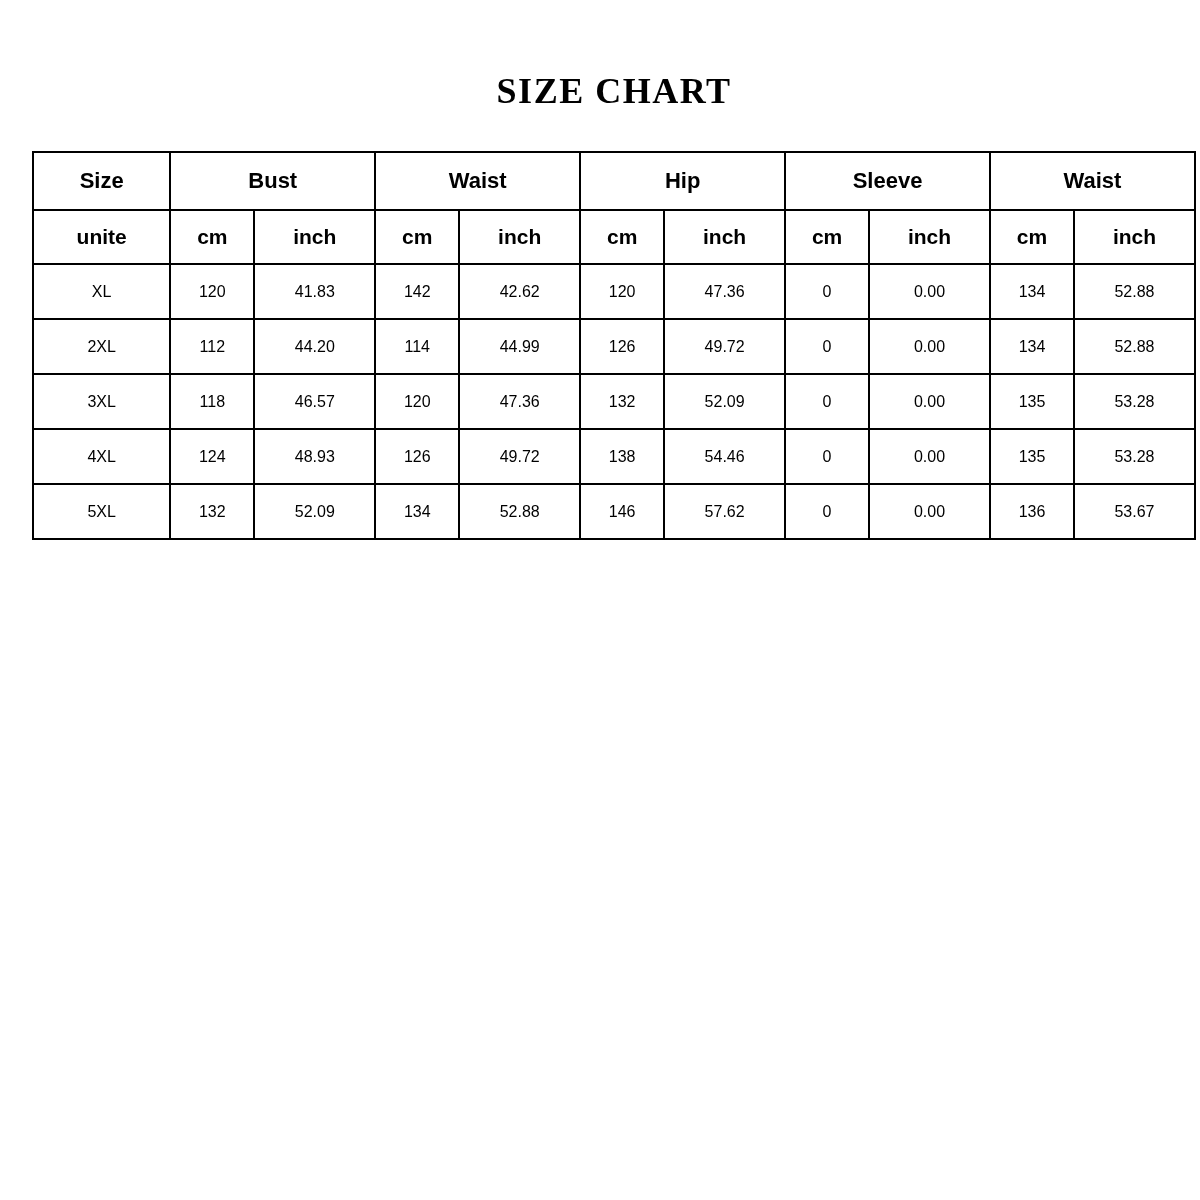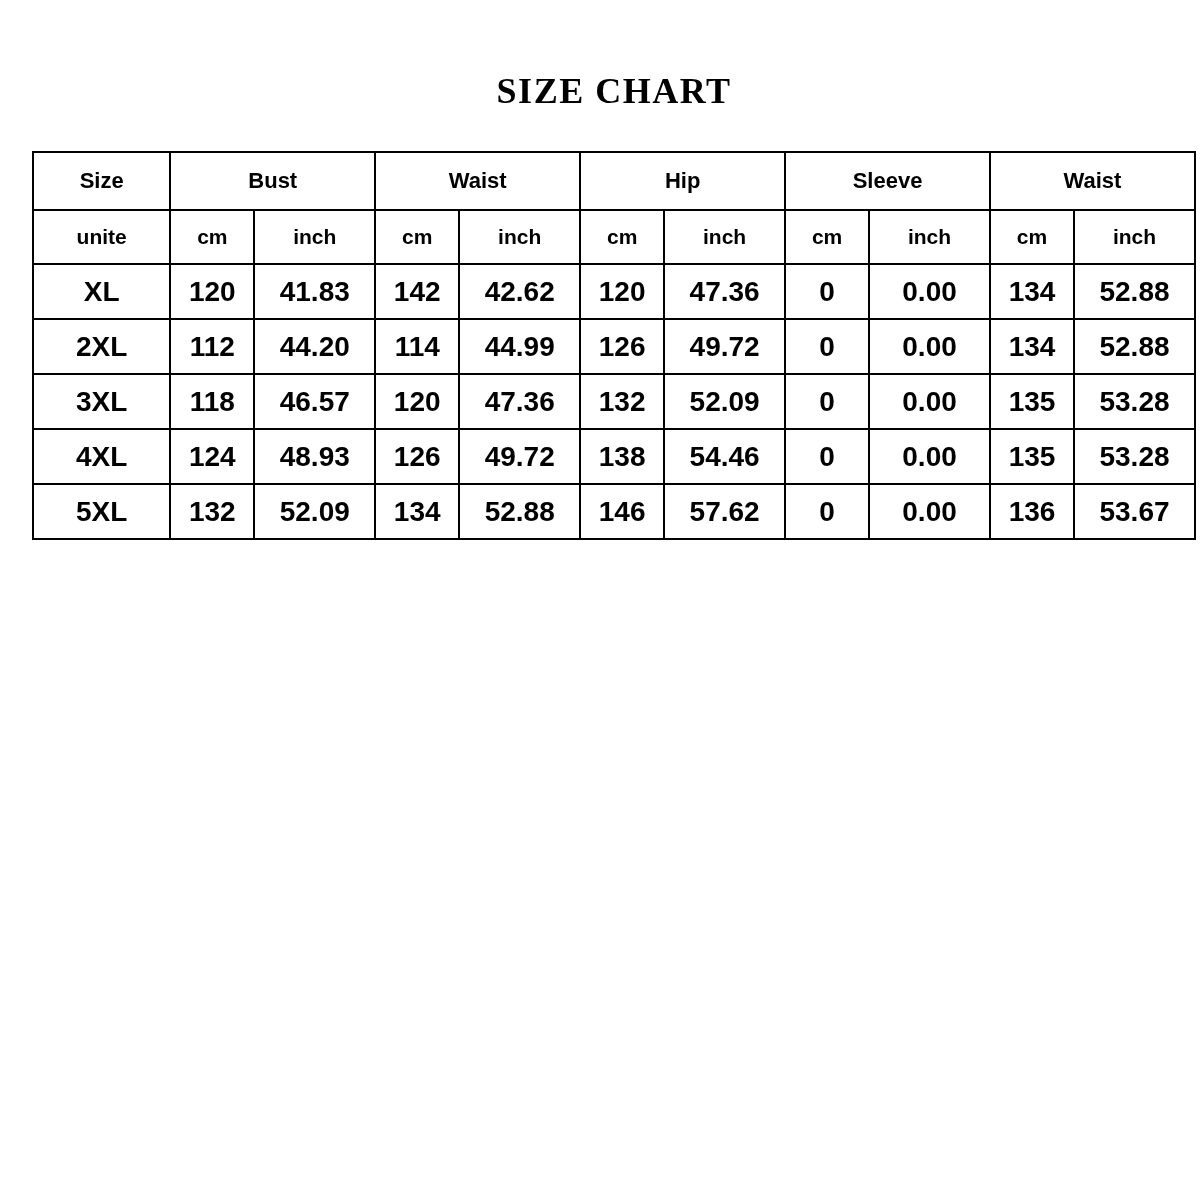--- a/index.html
+++ b/index.html
@@ -59,22 +59,22 @@
     font-weight: bold;
     font-size: 22px;
   }
   table.size-table tr.unit-row td {
     height: 52px;
     font-weight: bold;
     font-size: 21px;
   }
   table.size-table tr.data-row td {
     height: 53px;
-    font-weight: bold;
-    font-size: 28px;
+    font-weight: normal;
+    font-size: 16px;
   }
   
   col.c-size { width: 134px; }
   col.c-cm   { width: 82px; }
   col.c-inch { width: 118px; }
 </style>
 </head>
 <body>
 
 <div class="page">

